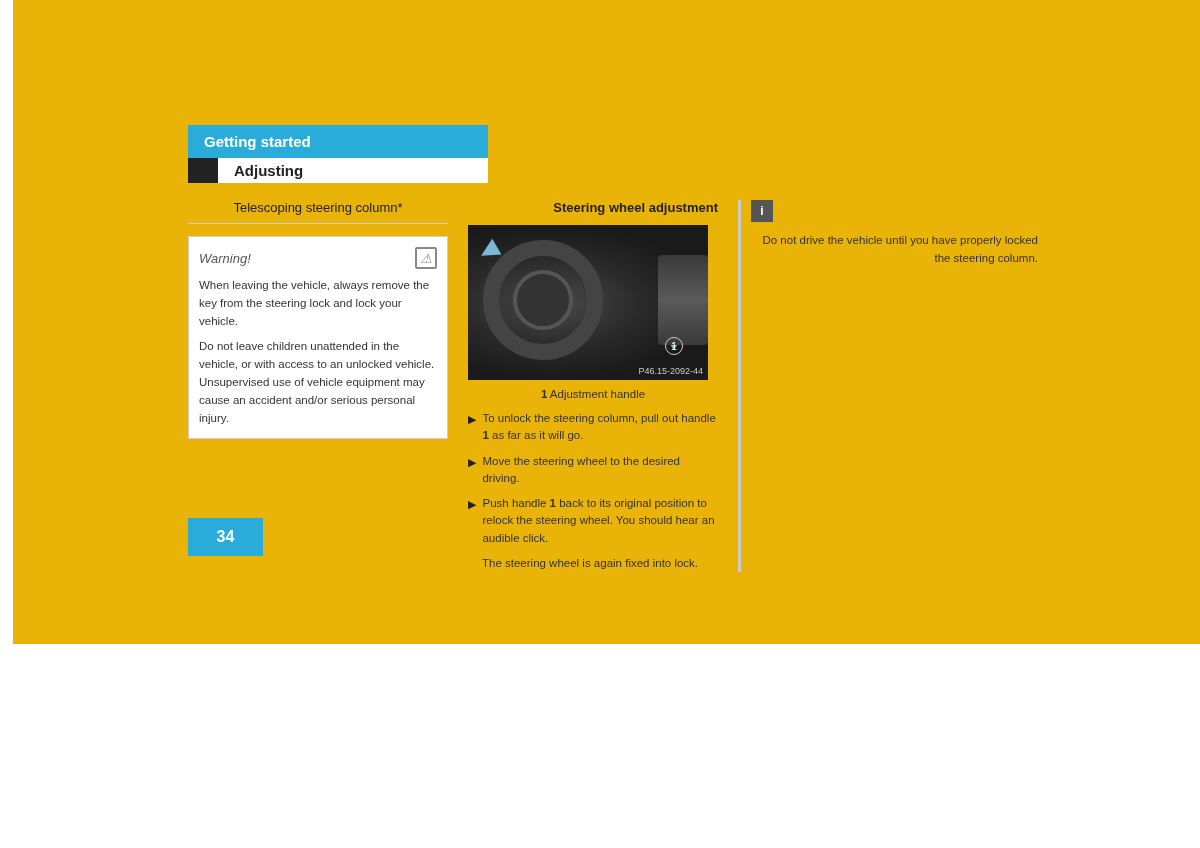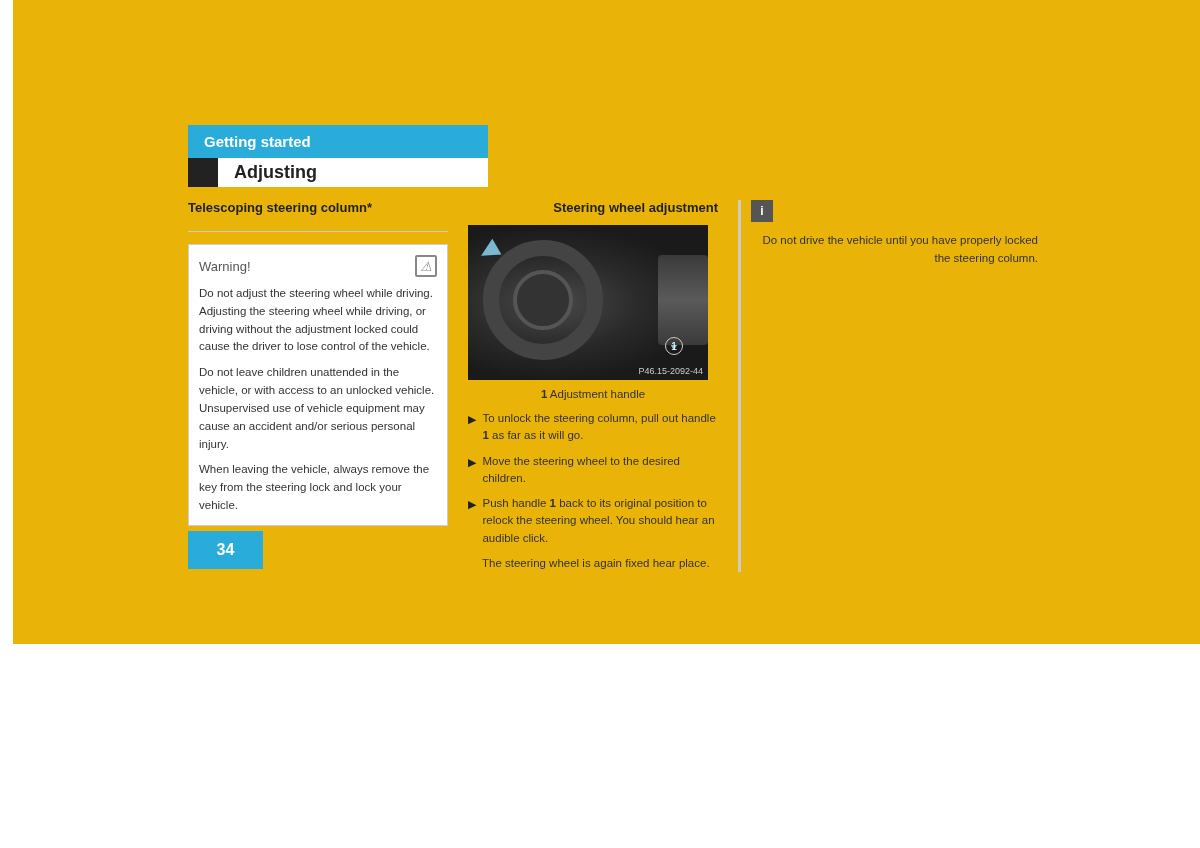--- a/index.html
+++ b/index.html
@@ -29,21 +29,21 @@
     }
     .header-blue-bar {
       background: #29acd9;
       padding: 8px 16px;
       color: #ffffff;
       font-weight: bold;
       font-size: 15px;
     }
     .header-adjusting {
       color: #222222;
-      font-size: 18px;
+      font-size: 15px;
       font-weight: bold;
       background: #ffffff;
       padding: 4px 0 4px 16px;
       border-left: 30px solid #222222;
     }
 
     
     .content-area {
       position: absolute;
       top: 200px;
@@ -53,37 +53,39 @@
       gap: 20px;
     }
 
     
     .left-column {
       width: 260px;
       flex-shrink: 0;
     }
     .section-title {
       font-size: 13px;
-      font-weight: bold;
+      font-weight: normal;
       margin-bottom: 12px;
       border-bottom: 1px solid #ccc;
-      padding-bottom: 16px;
+      padding-bottom: 8px;
+      text-align: center;
     }
     .warning-box {
       border: 1px solid #ccc;
       padding: 10px;
       background: #fff;
     }
     .warning-header {
       display: flex;
       justify-content: space-between;
       align-items: center;
       margin-bottom: 8px;
     }
     .warning-title {
+      font-style: italic;
       font-size: 13px;
       color: #555;
     }
     .warning-icon {
       width: 22px;
       height: 22px;
       border: 2px solid #888;
       border-radius: 2px;
       display: flex;
       align-items: center;
@@ -227,21 +229,21 @@
       border-radius: 50%;
       border: 1.5px solid #fff;
       top: 50%;
       left: 50%;
       transform: translate(-50%, -50%);
     }
 
     
     .page-number-box {
       position: absolute;
-      bottom: 75px;
+      bottom: 88px;
       left: 175px;
       background: #29acd9;
       color: #ffffff;
       font-size: 16px;
       font-weight: bold;
       width: 75px;
       height: 38px;
       display: flex;
       align-items: center;
       justify-content: center;
@@ -264,23 +266,22 @@
 
   <div class="content-area">
 
     <div class="left-column">
       <div class="section-title">Telescoping steering column*</div>
       <div class="warning-box">
         <div class="warning-header">
           <span class="warning-title">Warning!</span>
           <div class="warning-icon">⚠</div>
         </div>
-        <p class="warning-text">Do not adjust the steering wheel while driving. Adjusting the steering wheel while driving, or driving without the adjustment locked could cause the driver to lose control of the vehicle.</p>
+        <p class="warning-text">When leaving the vehicle, always remove the key from the steering lock and lock your vehicle.</p>
         <p class="warning-text">Do not leave children unattended in the vehicle, or with access to an unlocked vehicle. Unsupervised use of vehicle equipment may cause an accident and/or serious personal injury.</p>
-        <p class="warning-text">When leaving the vehicle, always remove the key from the steering lock and lock your vehicle.</p>
       </div>
     </div>
 
     <div class="middle-column">
       <div class="steering-title">Steering wheel adjustment</div>
       <div class="image-container">
         <div class="steering-img-sim">
 
           <div style="position:absolute; width:120px; height:120px; border-radius:50%; border:16px solid #444; top:15px; left:15px;"></div>
           <div style="position:absolute; width:60px; height:60px; border-radius:50%; background:#333; border:4px solid #555; top:45px; left:45px;"></div>
@@ -299,27 +300,27 @@
       <div class="adjustment-handle-label">
         <strong>1</strong> <span>Adjustment handle</span>
       </div>
 
       <div class="instruction-item">
         <span class="arrow-bullet">▶</span>
         <span class="instruction-text">To unlock the steering column, pull out handle <strong>1</strong> as far as it will go.</span>
       </div>
       <div class="instruction-item">
         <span class="arrow-bullet">▶</span>
-        <span class="instruction-text">Move the steering wheel to the desired children.</span>
+        <span class="instruction-text">Move the steering wheel to the desired driving.</span>
       </div>
       <div class="instruction-item">
         <span class="arrow-bullet">▶</span>
         <span class="instruction-text">Push handle <strong>1</strong> back to its original position to relock the steering wheel. You should hear an audible click.</span>
       </div>
-      <div class="fixed-text">The steering wheel is again fixed hear place.</div>
+      <div class="fixed-text">The steering wheel is again fixed into lock.</div>
     </div>
 
     <div class="right-column">
       <div class="note-icon">
         <span>i</span>
       </div>
       <p class="note-text">Do not drive the vehicle until you have properly locked the steering column.</p>
     </div>
 
   </div>

